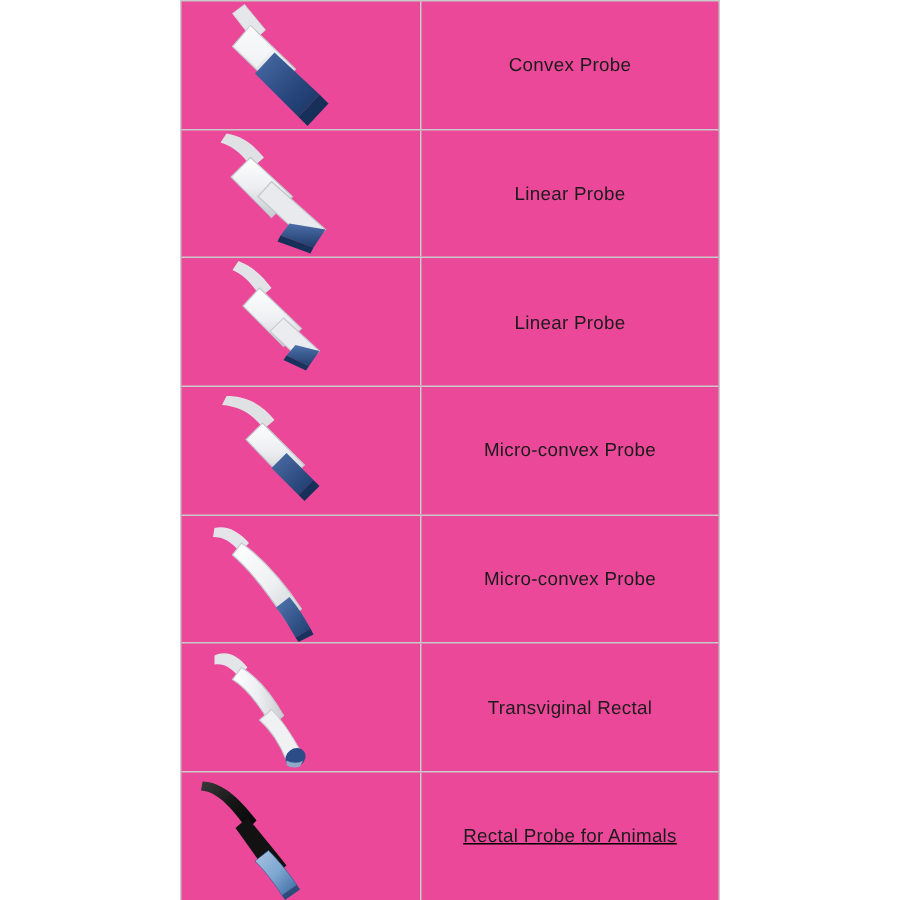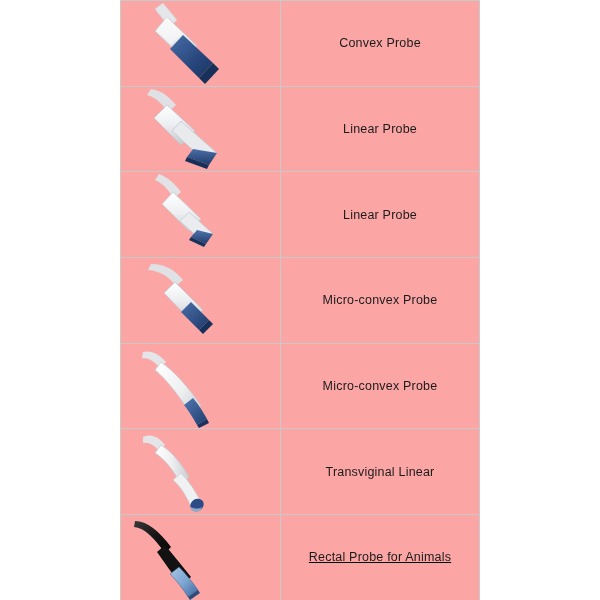--- a/index.html
+++ b/index.html
@@ -19,21 +19,21 @@
   }
   .table-wrap {
     position: absolute;
     left: 120px;
     top: 0px;
     width: 360px;
     height: 600px;
     border: 1px solid #c9c9c9;
     border-bottom: none;
     box-sizing: border-box;
-    background: #fca5a5;
+    background: #ec4899;
   }
   .row {
     display: flex;
     height: 85.7px;
     border-bottom: 1px solid #c9c9c9;
     box-sizing: border-box;
   }
   .row:last-child { border-bottom: 1px solid #c9c9c9; text-decoration: underline; }
   .cell-img {
     width: 160px;
@@ -197,21 +197,21 @@
               <stop offset="100%" stop-color="#c9cdd2"></stop>
             </linearGradient>
           </defs>
           <path d="M22 8 C30 4 38 8 44 16 L38 22 C33 16 28 13 22 14 Z" fill="#e3e5e8"></path>
           <path d="M40 16 C50 22 60 34 68 48 L60 55 C52 41 44 30 34 24 Z" fill="url(#g6)" stroke="#c6cacf" stroke-width="0.8"></path>
           <path d="M60 44 C68 52 74 62 79 71 L70 78 C66 68 60 58 52 51 Z" fill="#eff1f3" stroke="#c6cacf" stroke-width="0.7"></path>
           <ellipse cx="76" cy="76" rx="7" ry="6" transform="rotate(-35 76 76)" fill="#2b4c87"></ellipse>
           <path d="M70 78 C74 80 78 80 81 78 L79 82 C76 83 73 83 70 81 Z" fill="#8fa9c9"></path>
         </svg>
       </div>
-      <div class="cell-label">Transviginal Linear</div>
+      <div class="cell-label">Transviginal Rectal</div>
     </div>
 
     <div class="row">
       <div class="cell-img">
         <svg class="probe" viewBox="0 0 160 85">
           <defs>
             <linearGradient id="g7" x1="0" y1="0" x2="1" y2="1">
               <stop offset="0%" stop-color="#3a3a3a"></stop>
               <stop offset="50%" stop-color="#161616"></stop>
               <stop offset="100%" stop-color="#050505"></stop>

